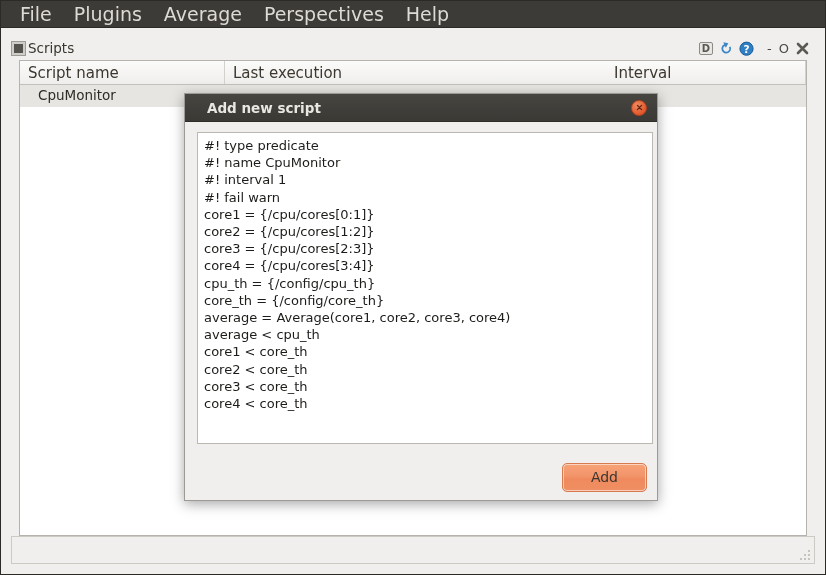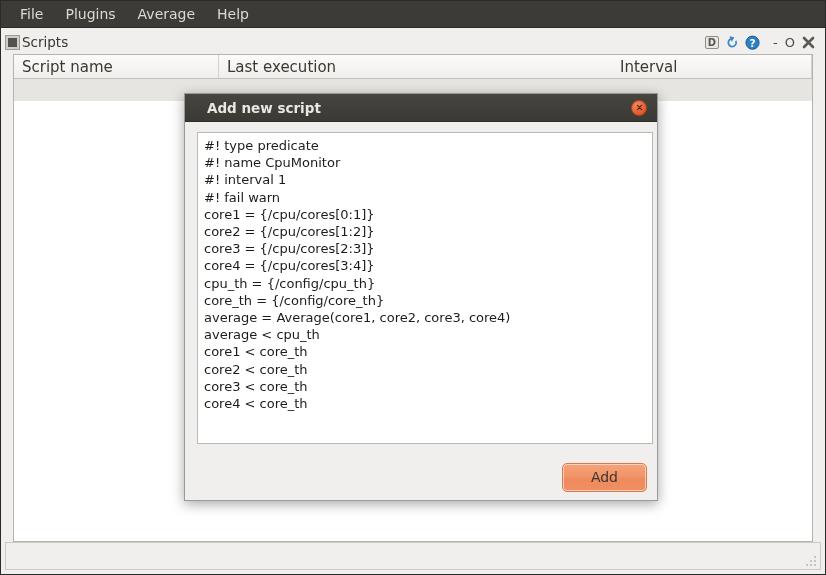--- a/index.html
+++ b/index.html
@@ -66,35 +66,35 @@
   .menubar {
     height: 26px;
     background: #3c3b37;
     display: flex;
     align-items: center;
     padding-left: 8px;
     flex: 0 0 26px;
   }
   .menu-item {
     color: #dedbd5;
-    font-size: 14px;
+    font-size: 19px;
     padding: 3px 11px;
     border-radius: 2px;
     cursor: default;
   }
 
   
   .client {
     flex: 1 1 auto;
     background: #f0efee;
     border-top: 1px solid #2b2a27;
     position: relative;
     display: flex;
     flex-direction: column;
-    padding: 2px;
+    padding: 8px;
   }
 
   
   .dock {
     margin: 0;
     flex: 1 1 auto;
     display: flex;
     flex-direction: column;
     position: relative;
   }
@@ -290,20 +290,21 @@
 </head>
 <body>
 
 <div class="window">
 
 
   <div class="menubar">
     <div class="menu-item">File</div>
     <div class="menu-item">Plugins</div>
     <div class="menu-item">Average</div>
+    <div class="menu-item">Perspectives</div>
     <div class="menu-item">Help</div>
   </div>
 
   <div class="client">
 
     <div class="dock">
 
       <div class="dock-titlebar">
         <div class="dock-icon"></div>
         <span class="dock-title">Scripts</span>
@@ -333,20 +334,21 @@
       </div>
 
       <div class="table-wrap">
         <div class="thead">
           <div class="th c1">Script name</div>
           <div class="th c3">Last execution</div>
           <div class="th c2">Interval</div>
         </div>
         <div class="tbody">
           <div class="trow selected">
+            <div class="td c1">CpuMonitor</div>
             <div class="td c2"></div>
             <div class="td c3"></div>
           </div>
         </div>
       </div>
 
     </div>
 
     <div class="statusbar">
       <svg class="grip" viewBox="0 0 14 14">

